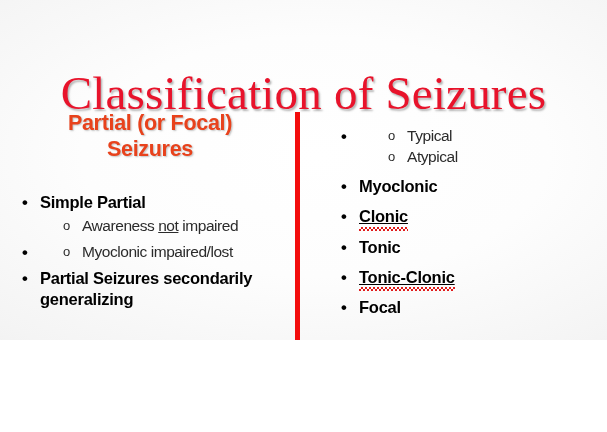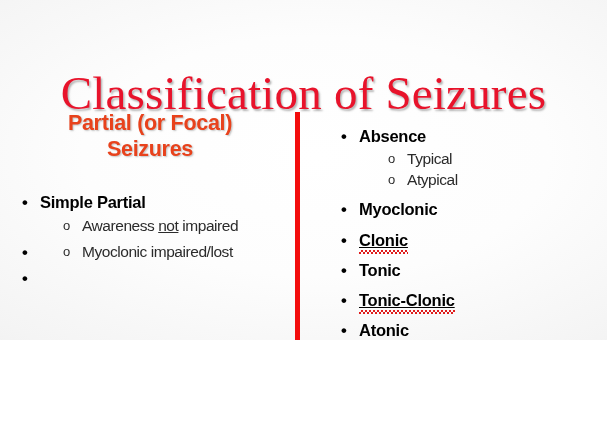--- a/index.html
+++ b/index.html
@@ -203,33 +203,33 @@
         <span class="bullet-marker">•</span>
         <ul class="subbullets">
           <li class="subbullet-item">
             <span class="subbullet-marker">o</span><span>Myoclonic impaired/lost</span>
           </li>
         </ul>
       </li>
 
       <li class="bullet-item">
         <span class="bullet-marker">•</span>
+        <span>Partial Seizures secondarily generalizing</span>
       </li>
 
     </ul>
   </div>
 
   <div id="right-column" class="column">
 
 
     <ul class="bullets" id="right-list">
 
       <li class="bullet-item">
         <span class="bullet-marker">•</span>
-        <span>Absence</span>
         <ul class="subbullets">
           <li class="subbullet-item">
             <span class="subbullet-marker">o</span><span>Typical</span>
           </li>
           <li class="subbullet-item">
             <span class="subbullet-marker">o</span><span>Atypical</span>
           </li>
         </ul>
       </li>
 
@@ -248,19 +248,19 @@
         <span>Tonic</span>
       </li>
 
       <li class="bullet-item">
         <span class="bullet-marker">•</span>
         <span class="spellcheck">Tonic-Clonic</span>
       </li>
 
       <li class="bullet-item">
         <span class="bullet-marker">•</span>
-        <span>Atonic</span>
+        <span>Focal</span>
       </li>
 
     </ul>
   </div>
 
 </div>
 
 </body></html>

